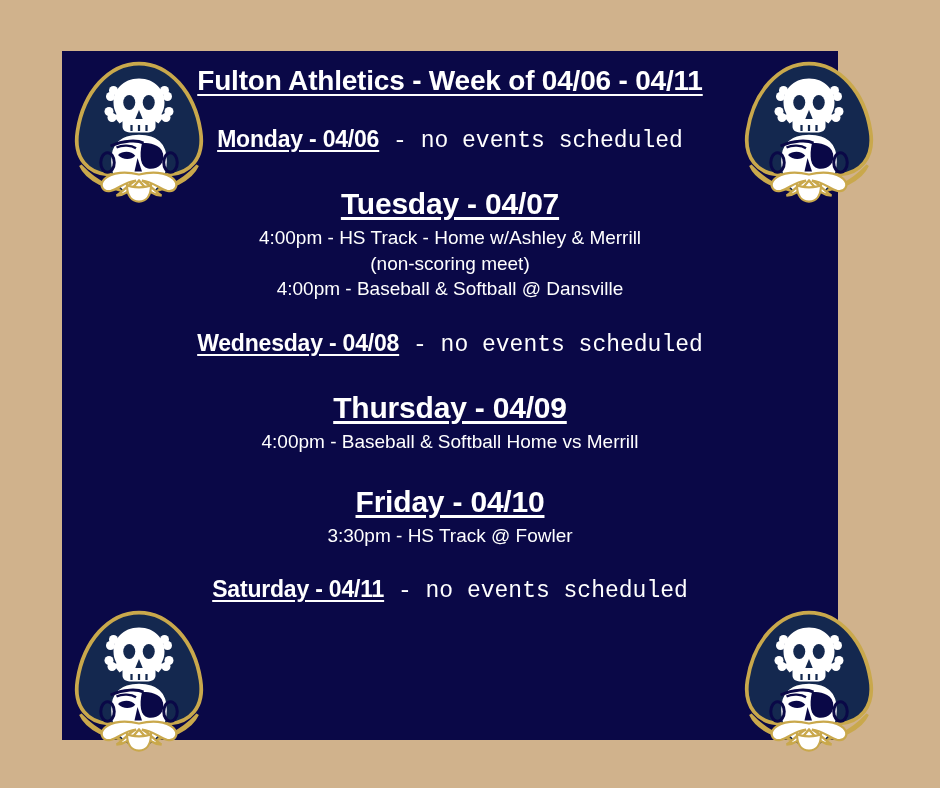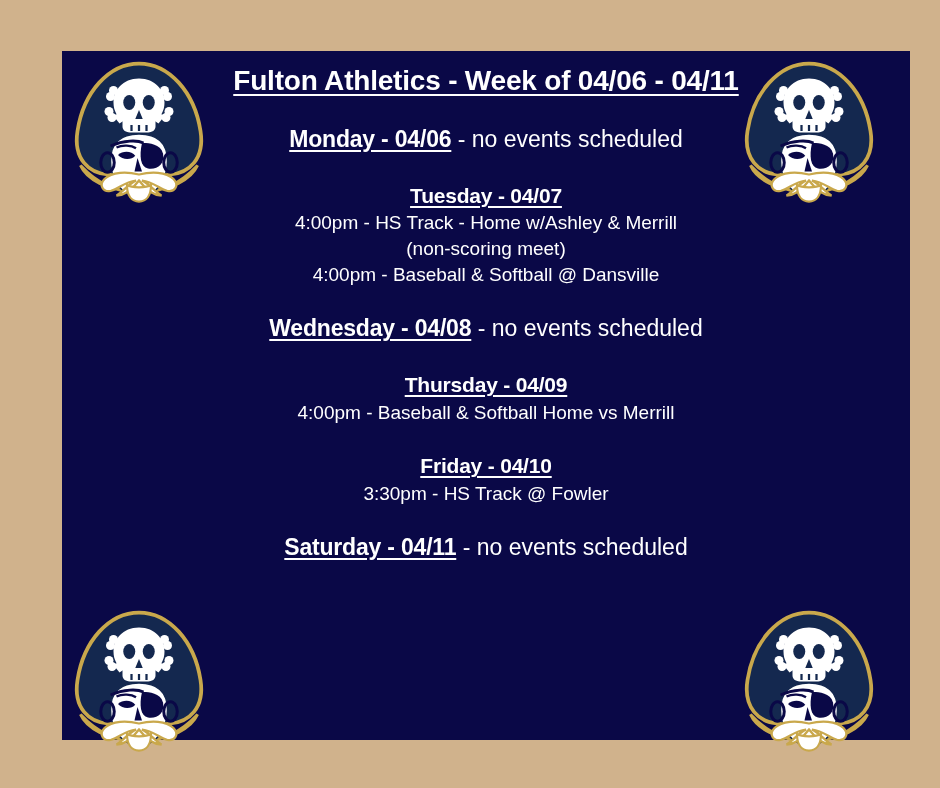--- a/index.html
+++ b/index.html
@@ -13,21 +13,21 @@
     background: #d0b28c;
     font-family: "Liberation Sans", sans-serif;
     overflow: hidden;
     position: relative;
   }
 
   .poster {
     position: absolute;
     left: 62px;
     top: 51px;
-    width: 848px;
+    width: 776px;
     height: 689px;
     background: #0a0847;
     overflow: visible;
   }
 
   .poster-clip {
     position: absolute;
     left: 0;
     top: 0;
     width: 100%;
@@ -83,32 +83,33 @@
   .day-head {
     font-weight: bold;
     text-decoration: underline;
     text-underline-offset: 3px;
     letter-spacing: -0.2px;
     text-align: right;
   }
 
   .day-head-center {
     display: block;
-    font-size: 21px;
+    font-size: 30px;
     font-weight: bold;
     text-decoration: underline;
     text-underline-offset: 3px;
     letter-spacing: -0.2px;
     line-height: 1.4;
   }
 
   .day-note {
     font-weight: normal;
     font-size: 23px;
     letter-spacing: 0;
+    font-family: Liberation Mono, monospace;
   }
 
   .event-line {
     display: block;
     font-size: 19px;
     font-weight: normal;
     line-height: 1.35;
     letter-spacing: 0;
   }
 

